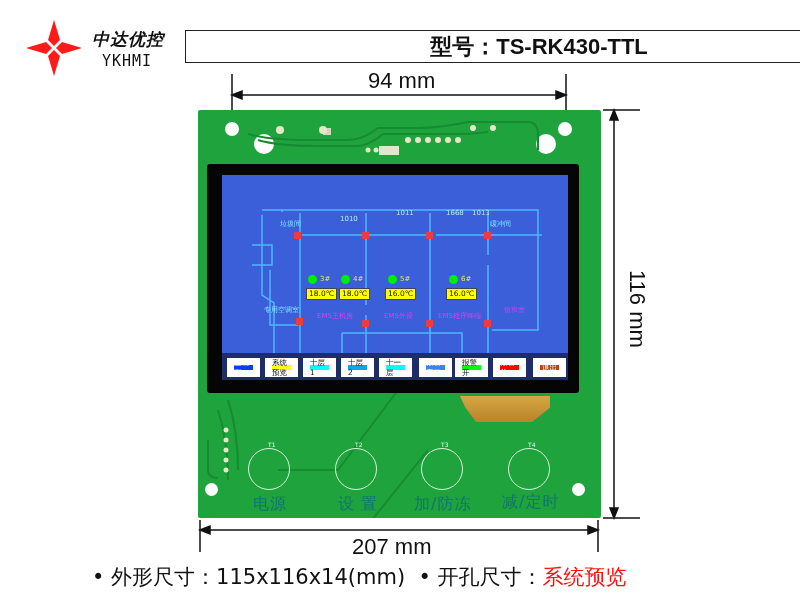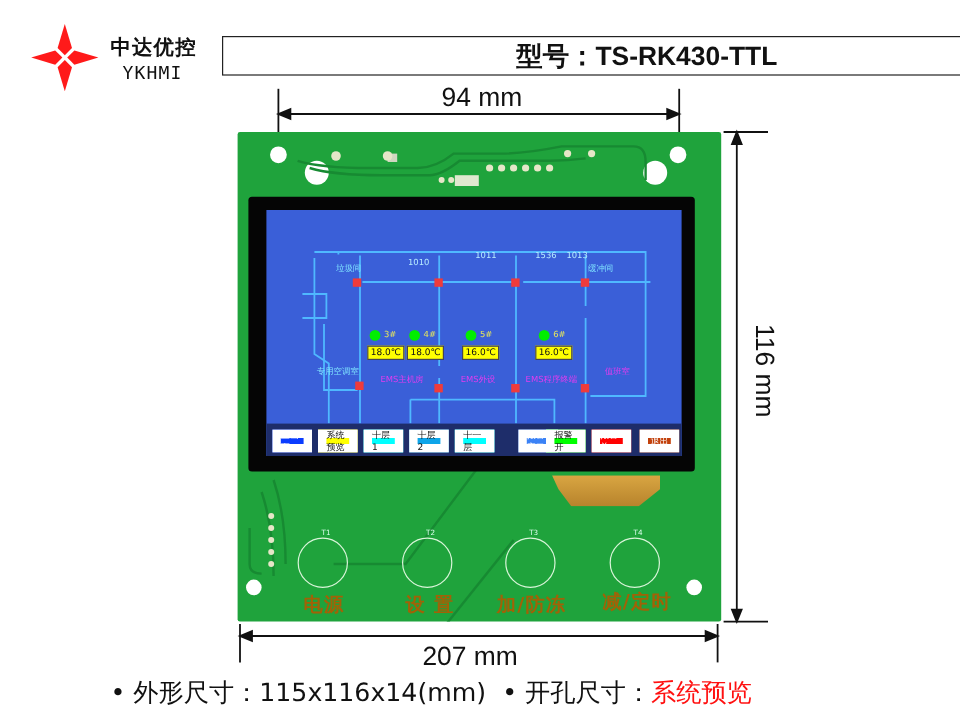--- a/index.html
+++ b/index.html
@@ -1,21 +1,21 @@
 <!DOCTYPE html>
 <html><head>
 <meta charset="utf-8">
 <style>
   html,body{margin:0;padding:0;}
   body{width:800px;height:600px;background:#ffffff;position:relative;overflow:hidden;font-family:"DejaVu Sans",sans-serif;}
   .abs{position:absolute;}
   
   .logo{left:24px;top:18px;width:150px;height:62px;}
   .logo-mark{left:0;top:0;width:60px;height:60px;}
-  .logo-cn{left:68px;top:10px;font-size:17px;font-weight:bold;color:#111;letter-spacing:1px;}
+  .logo-cn{left:68px;top:10px;font-size:17px;font-weight:bold;color:#111;letter-spacing:1px;font-style:italic;}
   .logo-en{left:78px;top:34px;font-size:15px;color:#111;letter-spacing:1px;font-family:"DejaVu Sans Mono",monospace;text-align:right;}
   
   .title-box{left:185px;top:30px;width:708px;height:33px;border:1.5px solid #222;box-sizing:border-box;display:flex;align-items:center;justify-content:center;}
   .title-text{font-size:22px;font-weight:bold;color:#111;font-family:"Liberation Sans",sans-serif;}
   
   .dim-text{font-family:"Liberation Sans",sans-serif;font-size:22px;color:#111;}
   
   .board{left:198px;top:110px;width:403px;height:408px;background:#1fa33c;border-radius:2px;}
   .hole{position:absolute;background:#fff;border-radius:50%;}
   .lcd-frame{left:207px;top:164px;width:372px;height:229px;background:#050505;border-radius:3px;}
@@ -24,21 +24,21 @@
   .screen-title{position:absolute;left:8px;top:3px;font-size:8px;color:#e6e6e6;font-weight:bold;}
   .btn-row{position:absolute;left:0;top:178px;width:346px;height:27px;background:#1e2d6a;}
   .sbtn{position:absolute;top:5px;width:33px;height:19px;font-size:7.5px;display:flex;align-items:center;justify-content:center;border:7px solid #ffffff;box-sizing:border-box;}
   .temp{position:absolute;font-size:7.5px;background:#ffff00;color:#111;padding:0 2px;height:10px;line-height:10px;border:1px solid #445;}
   .dot{position:absolute;width:9px;height:9px;border-radius:50%;background:#00ee00;}
   .num{position:absolute;font-size:7px;color:#e8e85a;}
   .room{position:absolute;font-size:7px;}
   .door{position:absolute;width:7px;height:7px;background:#ef3b3b;}
   .touch{position:absolute;width:42px;height:42px;border:1.5px solid #d9f5d9;border-radius:50%;box-sizing:border-box;}
   .tlabel{position:absolute;font-size:6px;color:#dfe;}
-  .klabel{position:absolute;font-size:16px;font-weight:bold;color:#a16207;letter-spacing:1px;}
+  .klabel{position:absolute;font-size:16px;font-weight:normal;color:#0f766e;letter-spacing:1px;}
   .fpc{left:460px;top:396px;width:90px;height:26px;background:linear-gradient(#d9a642,#b7832c);clip-path:polygon(0 0,100% 0,100% 45%,80% 100%,18% 100%,6% 45%);}
   .footer{left:92px;top:563px;font-size:21px;color:#111;font-family:"DejaVu Sans",sans-serif;white-space:nowrap;}
   .red{color:#ff1010;}
 </style>
 </head>
 <body>
 
 <div class="abs logo">
   <svg class="abs logo-mark" viewBox="0 0 60 60">
     <polygon points="30,2 36,22 30,28 24,22" fill="#ff1a1a"></polygon>
@@ -136,21 +136,21 @@
       <path d="M120 158 L240 158 L240 178"></path>
       <path d="M120 158 L120 178"></path>
       <path d="M270 155 L316 155 L316 120"></path>
       <path d="M40 35 L60 35"></path>
       <path d="M30 70 L50 70 L50 90 L30 90"></path>
     </g>
   </svg>
 
   <div class="room" style="left:118px;top:40px;color:#b7ecff;">1010</div>
   <div class="room" style="left:174px;top:34px;color:#b7ecff;">1011</div>
-  <div class="room" style="left:224px;top:34px;color:#b7ecff;">1536</div>
+  <div class="room" style="left:224px;top:34px;color:#b7ecff;">1668</div>
   <div class="room" style="left:250px;top:34px;color:#b7ecff;">1013</div>
 
   <div class="room" style="left:58px;top:44px;color:#7fe3ff;">垃圾间</div>
   <div class="room" style="left:268px;top:44px;color:#7fe3ff;">缓冲间</div>
   <div class="room" style="left:42px;top:130px;color:#7fe3ff;">专用空调室</div>
   <div class="room" style="left:95px;top:136px;color:#e23cf0;">EMS主机房</div>
   <div class="room" style="left:162px;top:136px;color:#e23cf0;">EMS外设</div>
   <div class="room" style="left:216px;top:136px;color:#e23cf0;">EMS程序终端</div>
   <div class="room" style="left:282px;top:130px;color:#e23cf0;">值班室</div>
 
@@ -178,21 +178,21 @@
   <div class="dot" style="left:227px;top:100px;"></div>
   <div class="num" style="left:239px;top:100px;">6#</div>
   <div class="temp" style="left:224px;top:113px;">16.0℃</div>
 
   <div class="btn-row">
     <div class="sbtn" style="left:5px;background:#0a3cff;color:#fff;">主画面</div>
     <div class="sbtn" style="left:43px;background:#ffff00;color:#111;">系统预览</div>
     <div class="sbtn" style="left:81px;background:#00ffff;color:#111;">十层1</div>
     <div class="sbtn" style="left:119px;background:#0ea5e9;color:#111;">十层2</div>
     <div class="sbtn" style="left:157px;background:#00ffff;color:#111;">十一层</div>
-    <div class="sbtn" style="left:210px;background:#3b82f6;color:#fff;">报警窗口</div>
+    <div class="sbtn" style="left:197px;background:#3b82f6;color:#fff;">报警窗口</div>
     <div class="sbtn" style="left:233px;background:#00ff00;color:#111;">报警开</div>
     <div class="sbtn" style="left:271px;background:#ff0000;color:#fff;">报警关</div>
     <div class="sbtn" style="left:311px;background:#c2410c;color:#fff;">退出</div>
   </div>
 </div>
 
 <div class="tlabel abs" style="left:268px;top:441px;">T1</div>
 <div class="touch" style="left:248px;top:448px;"></div>
 <div class="klabel" style="left:253px;top:494px;">电源</div>
 

